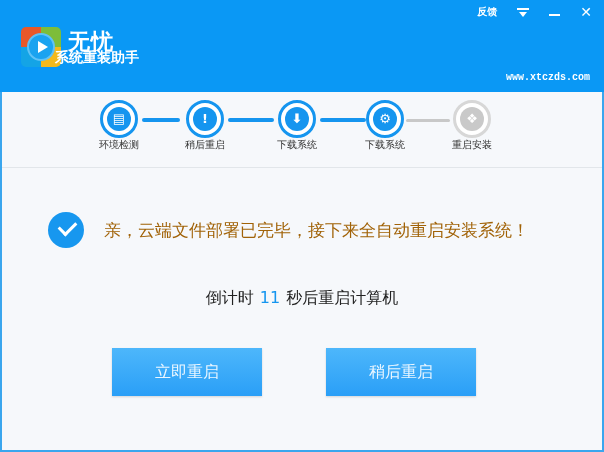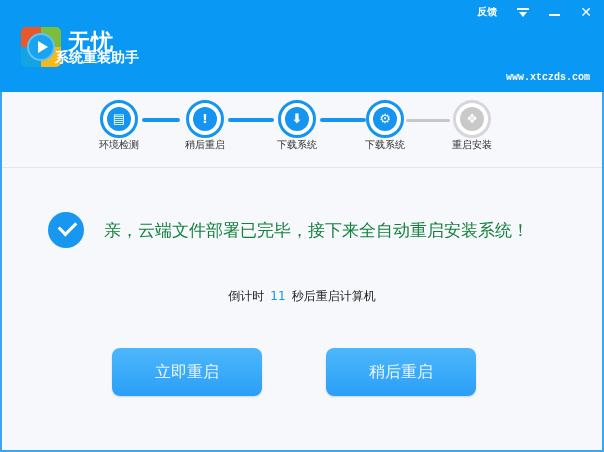--- a/index.html
+++ b/index.html
@@ -65,27 +65,27 @@
   .connector.inactive { height: 3px; background: #c8c8c8; }
 
   .msg-row { position: absolute; left: 46px; top: 212px; display: flex; align-items: center; }
   .check-icon {
     width: 36px; height: 36px; border-radius: 50%; background: #1797ef; position: relative;
   }
   .check-icon::after {
     content: ""; position: absolute; left: 11px; top: 9px; width: 14px; height: 8px;
     border-left: 3px solid #fff; border-bottom: 3px solid #fff; transform: rotate(-45deg);
   }
-  .msg-text { margin-left: 20px; font-size: 17px; color: #15803d; white-space: nowrap; }
+  .msg-text { margin-left: 20px; font-size: 17px; color: #a16207; white-space: nowrap; }
 
-  .countdown { position: absolute; left: 0; width: 600px; top: 288px; text-align: center; font-size: 12px; color: #222; white-space: nowrap; }
+  .countdown { position: absolute; left: 0; width: 600px; top: 288px; text-align: center; font-size: 16px; color: #222; white-space: nowrap; }
   .countdown .num { color: #1595ef; margin: 0 6px; }
 
   .btn {
-    position: absolute; top: 348px; width: 150px; height: 48px; border-radius: 8px;
+    position: absolute; top: 348px; width: 150px; height: 48px; border-radius: 0;
     background: linear-gradient(#4db7fb, #2a9ff7); color: #eaf6ff; font-size: 16px;
     text-align: center; line-height: 48px; cursor: pointer; border: none;
     box-shadow: 0 1px 2px rgba(0,0,0,0.15);
     font-family: "DejaVu Sans", "Liberation Sans", sans-serif;
   }
 </style>
 </head>
 <body>
 
 <div class="window">

